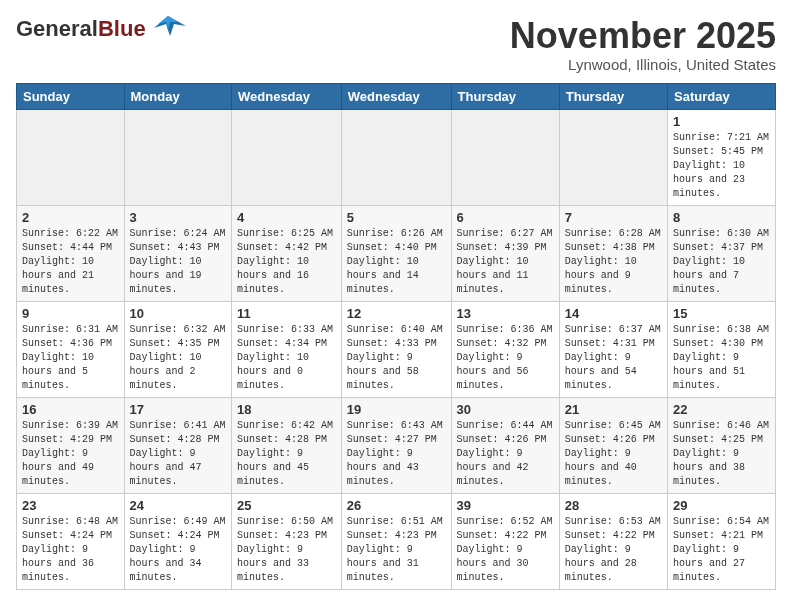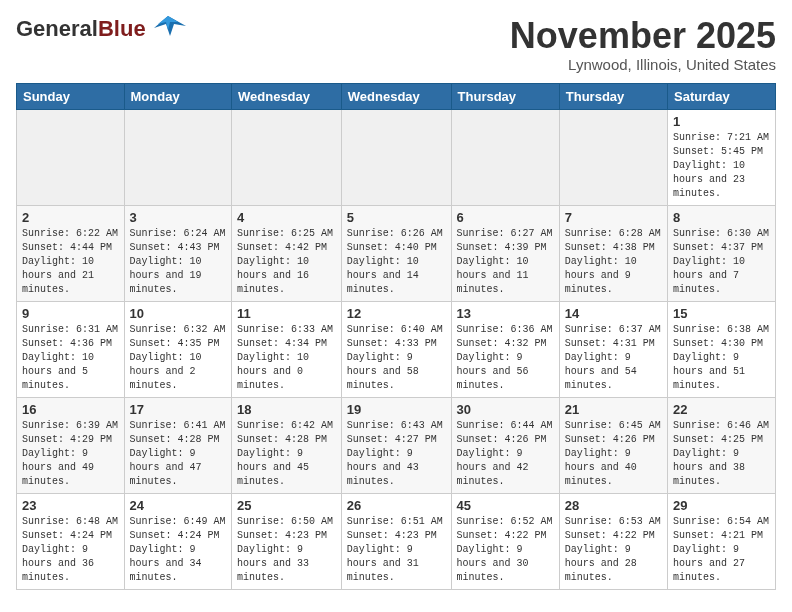--- a/index.html
+++ b/index.html
@@ -284,21 +284,21 @@
 Sunset: 4:23 PM
 Daylight: 9 hours and 33 minutes.</div>
         </td>
         <td>
           <span class="day-number">26</span>
           <div class="day-info">Sunrise: 6:51 AM
 Sunset: 4:23 PM
 Daylight: 9 hours and 31 minutes.</div>
         </td>
         <td>
-          <span class="day-number">45</span>
+          <span class="day-number">39</span>
           <div class="day-info">Sunrise: 6:52 AM
 Sunset: 4:22 PM
 Daylight: 9 hours and 30 minutes.</div>
         </td>
         <td>
           <span class="day-number">28</span>
           <div class="day-info">Sunrise: 6:53 AM
 Sunset: 4:22 PM
 Daylight: 9 hours and 28 minutes.</div>
         </td>

